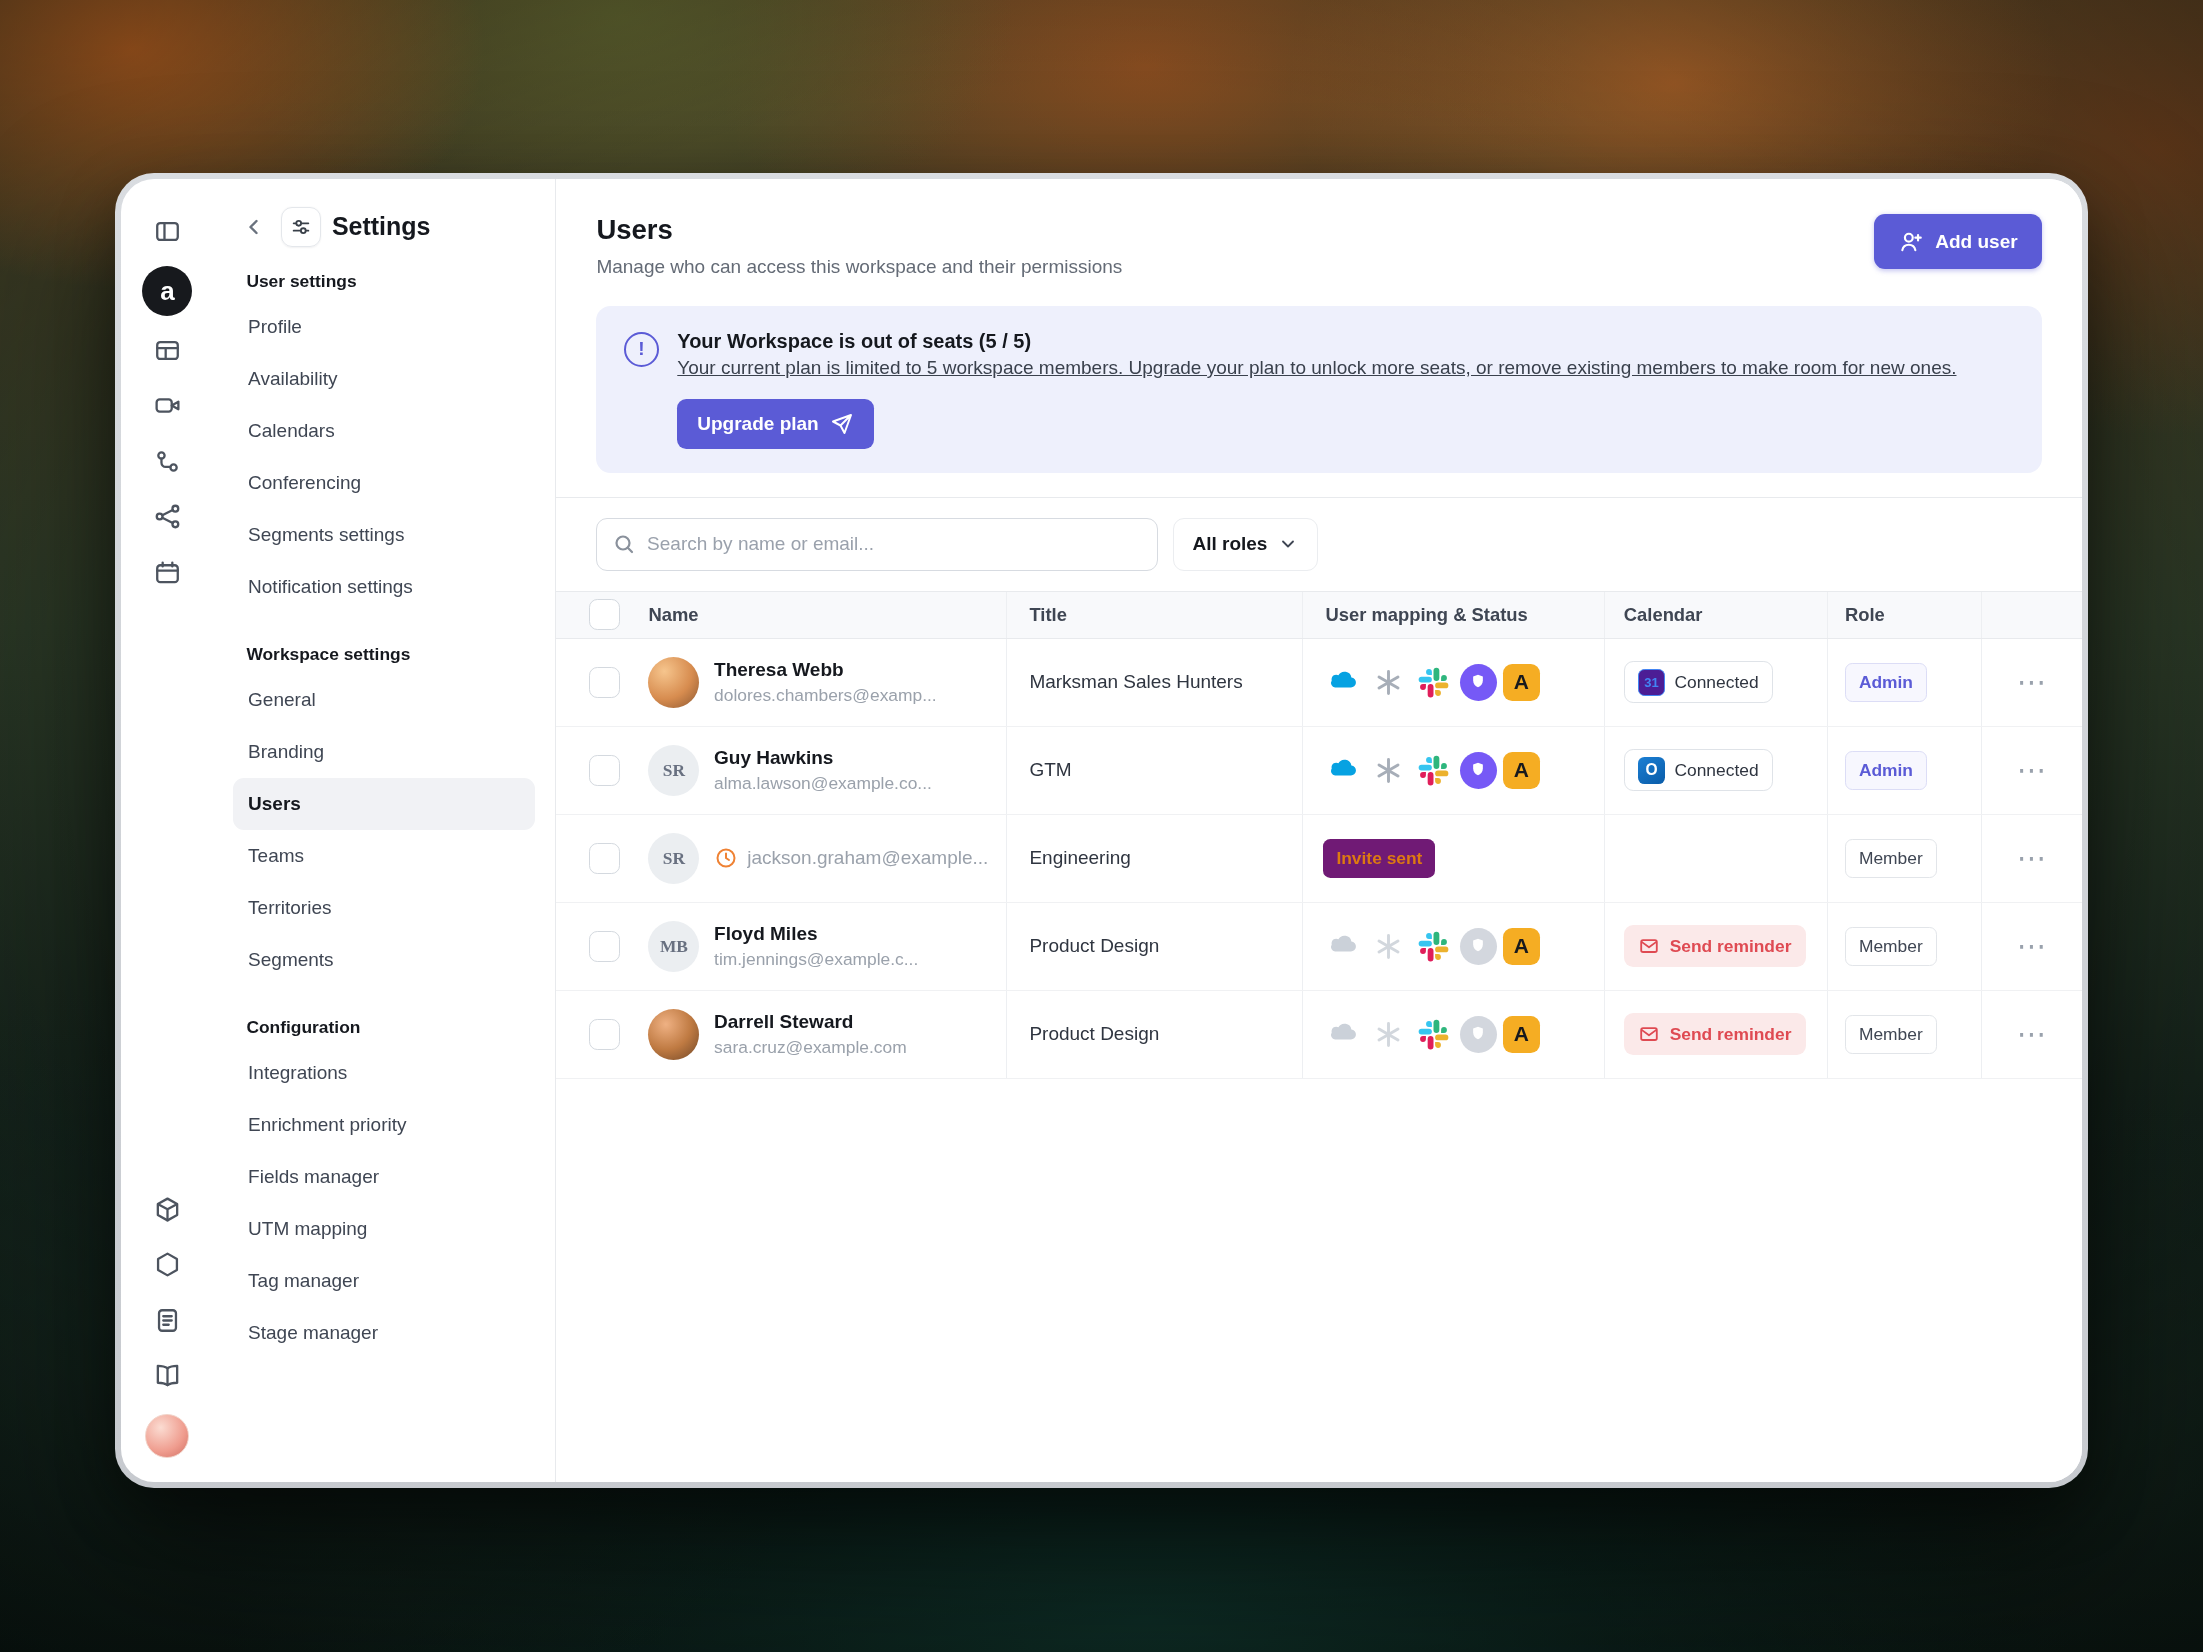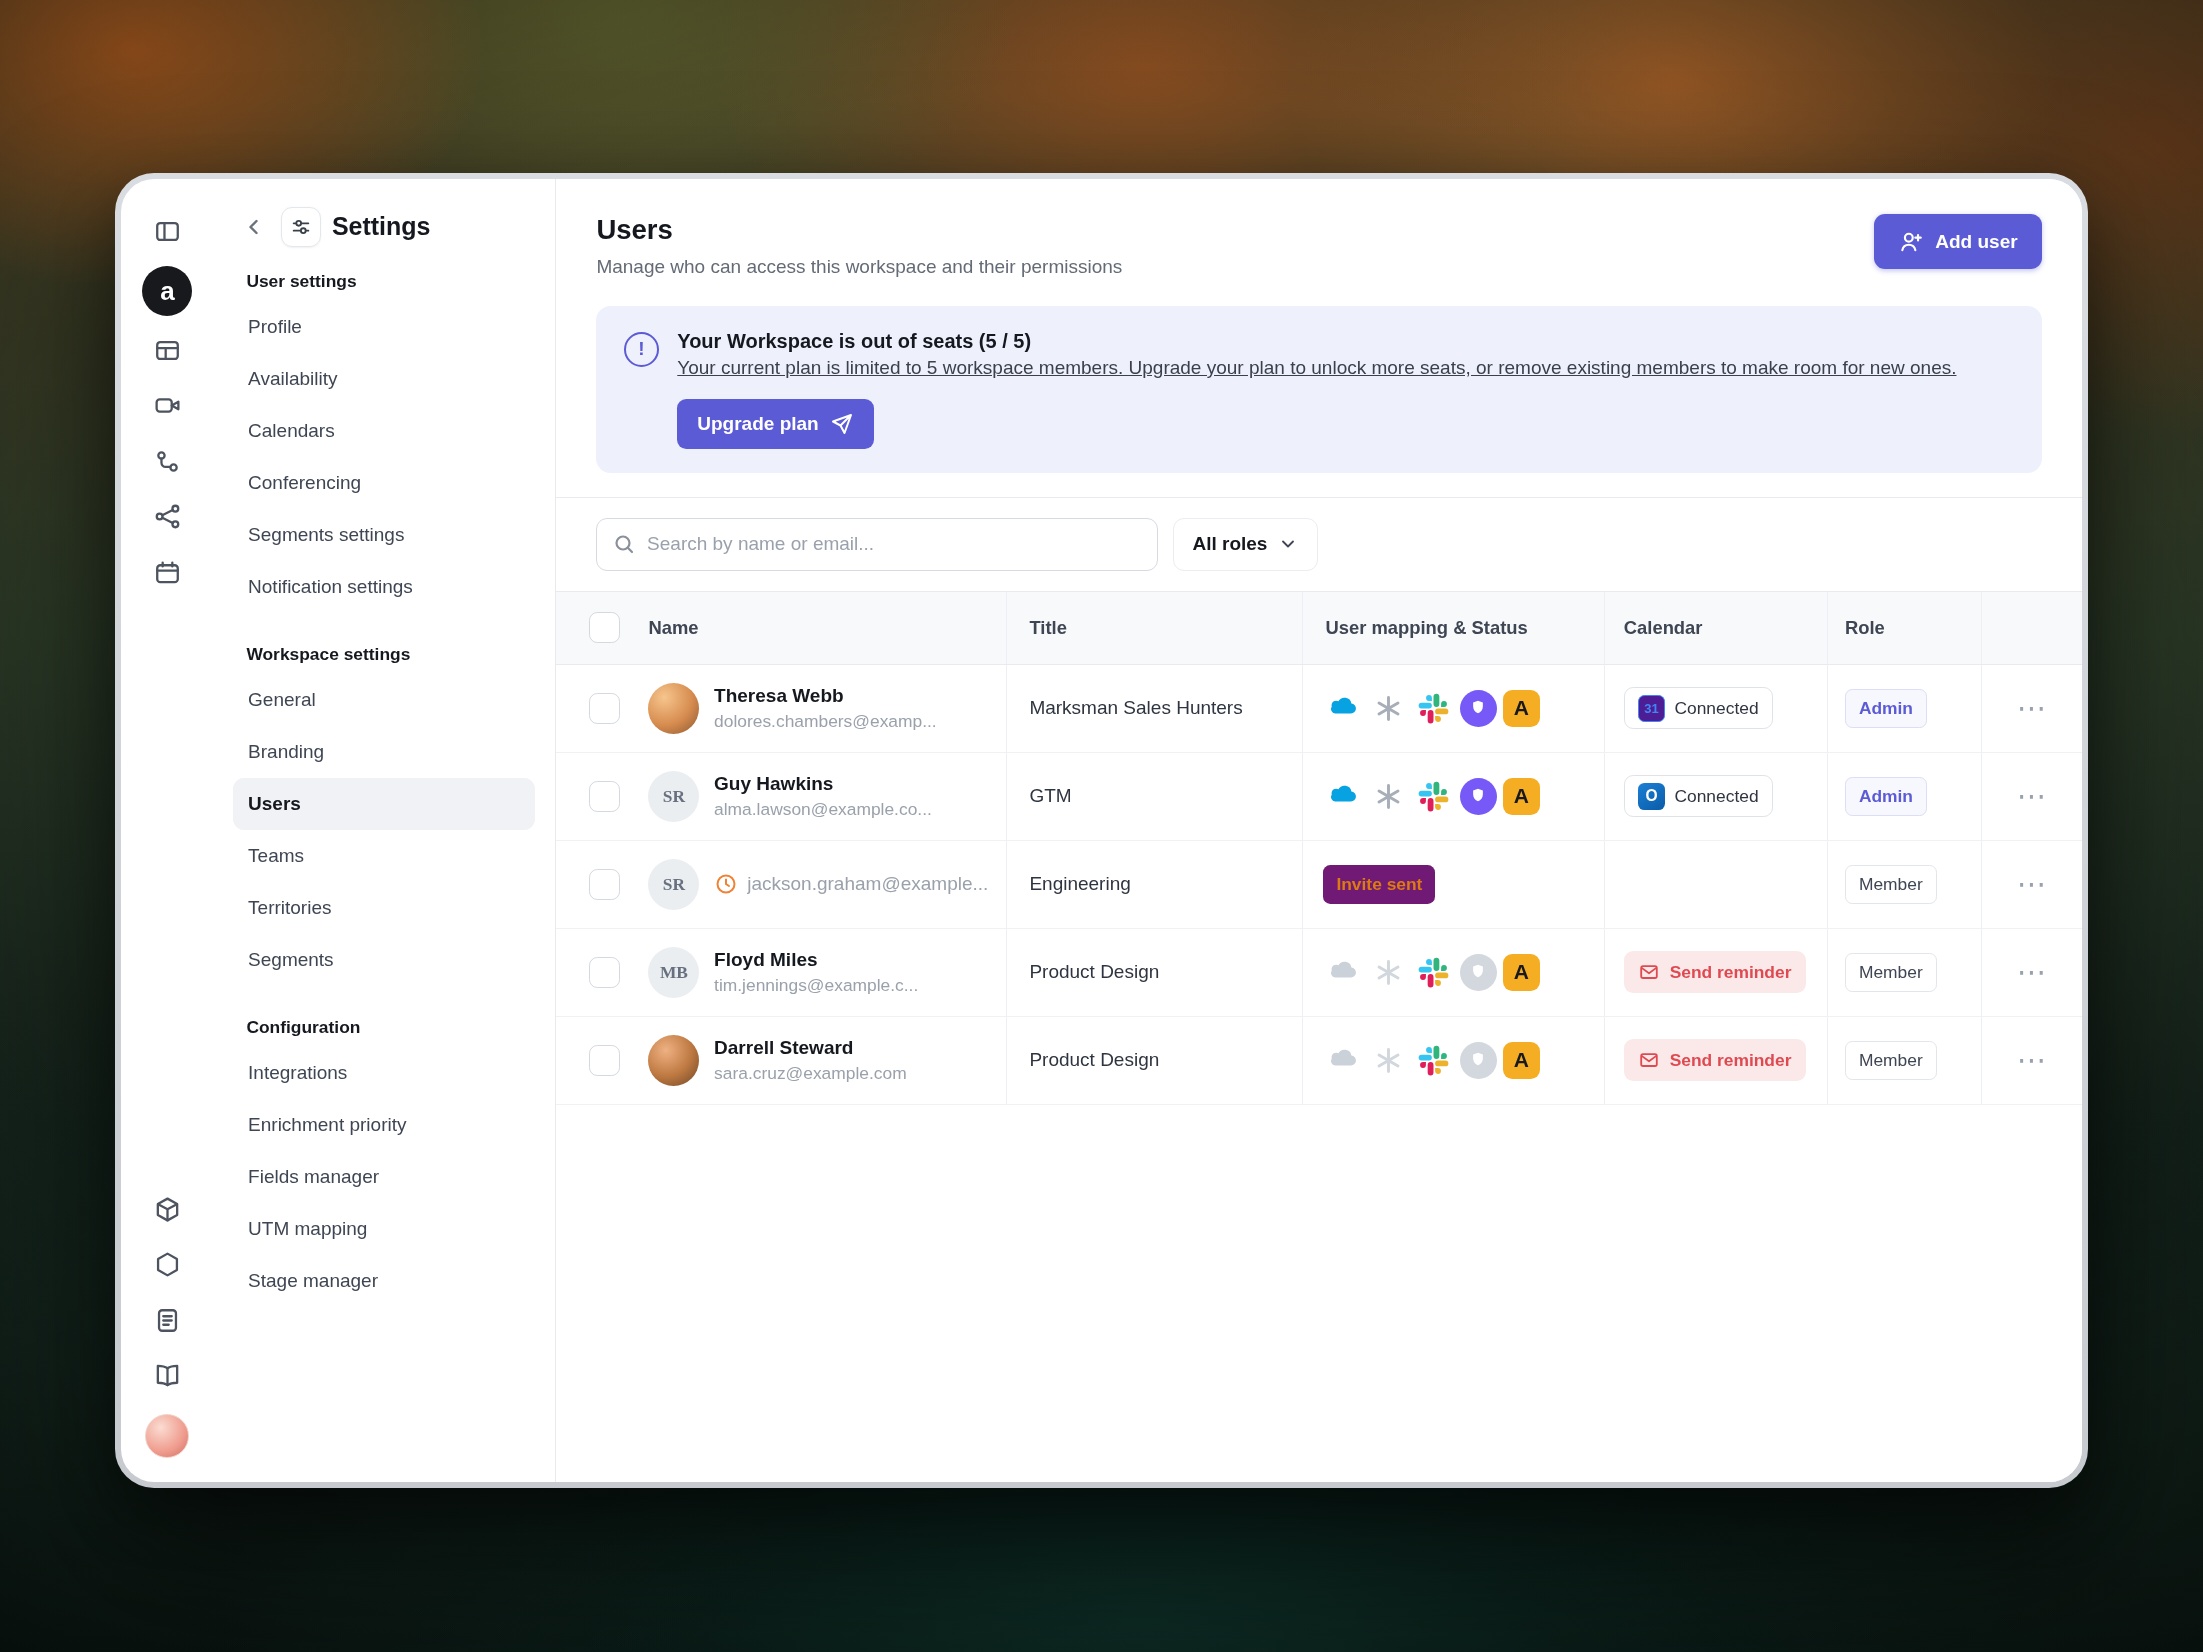--- a/index.html
+++ b/index.html
@@ -75,21 +75,21 @@
     display:flex; align-items:center; gap:11px; padding:0 14.7px; }
   .search svg { width:24px; height:24px; stroke:#8A919C; fill:none; stroke-width:2.2; stroke-linecap:round; flex:none; }
   .search input { border:none; outline:none; flex:1; font-size:19px; color:#15181E; font-family:inherit; background:transparent; }
   .search input::placeholder { color:#9AA1AC; }
   .roles-btn { height:53px; display:flex; align-items:center; gap:11px; padding:0 18.4px; background:#fff; cursor:pointer;
     border:0.9px solid #EBEDF0; border-radius:11px; font-size:19px; font-weight:600; color:#15181E; font-family:inherit; }
   .roles-btn svg { width:20px; height:20px; stroke:#3F4653; fill:none; stroke-width:2.2; stroke-linecap:round; stroke-linejoin:round; }
 
   
   .grid-cols { display:grid; grid-template-columns:92px 359px 296px 302px 223px 154px 1fr; }
-  .thead { height:74px; background:#F8F9FB; border-top:0.9px solid #E8EAED; border-bottom:0.9px solid #E8EAED;
+  .thead { height:48px; background:#F8F9FB; border-top:0.9px solid #E8EAED; border-bottom:0.9px solid #E8EAED;
     font-size:18.4px; font-weight:600; color:#3F4653; }
   .th { display:flex; align-items:center; height:100%; padding-right:14.7px; }
   .br { border-right:0.9px solid #EDEFF2; }
   .cell-check { display:flex; align-items:center; height:100%; padding-left:33px; }
   .cb { width:31px; height:31px; border:1.8px solid #D4D9DF; border-radius:8.3px; background:#fff; cursor:pointer; flex:none; }
   .trow { height:88px; border-bottom:0.9px solid #F0F1F3; background:#fff; }
   .td { display:flex; align-items:center; height:100%; padding-right:13px; min-width:0; }
   .cell-name { gap:14.7px; }
   .avatar { width:51px; height:51px; border-radius:50%; flex:none; }
   .avatar.initials { background:#EBEEF1; color:#687080; font-size:17.4px; font-weight:700; display:flex; align-items:center; justify-content:center;font-family:Liberation Serif, serif; }
@@ -240,20 +240,21 @@
             <div class="sb-item">Teams</div>
             <div class="sb-item">Territories</div>
             <div class="sb-item">Segments</div>
           </div>
           <div class="sb-section">
             <div class="sb-label">Configuration</div>
             <div class="sb-item">Integrations</div>
             <div class="sb-item">Enrichment priority</div>
             <div class="sb-item">Fields manager</div>
             <div class="sb-item">UTM mapping</div>
+            <div class="sb-item">Tag manager</div>
             <div class="sb-item">Stage manager</div>
           </div>
         </div>
     </div>
 
     <div class="main">
 
       <div class="page-header">
         <div>
           <div class="page-title">Users</div>

